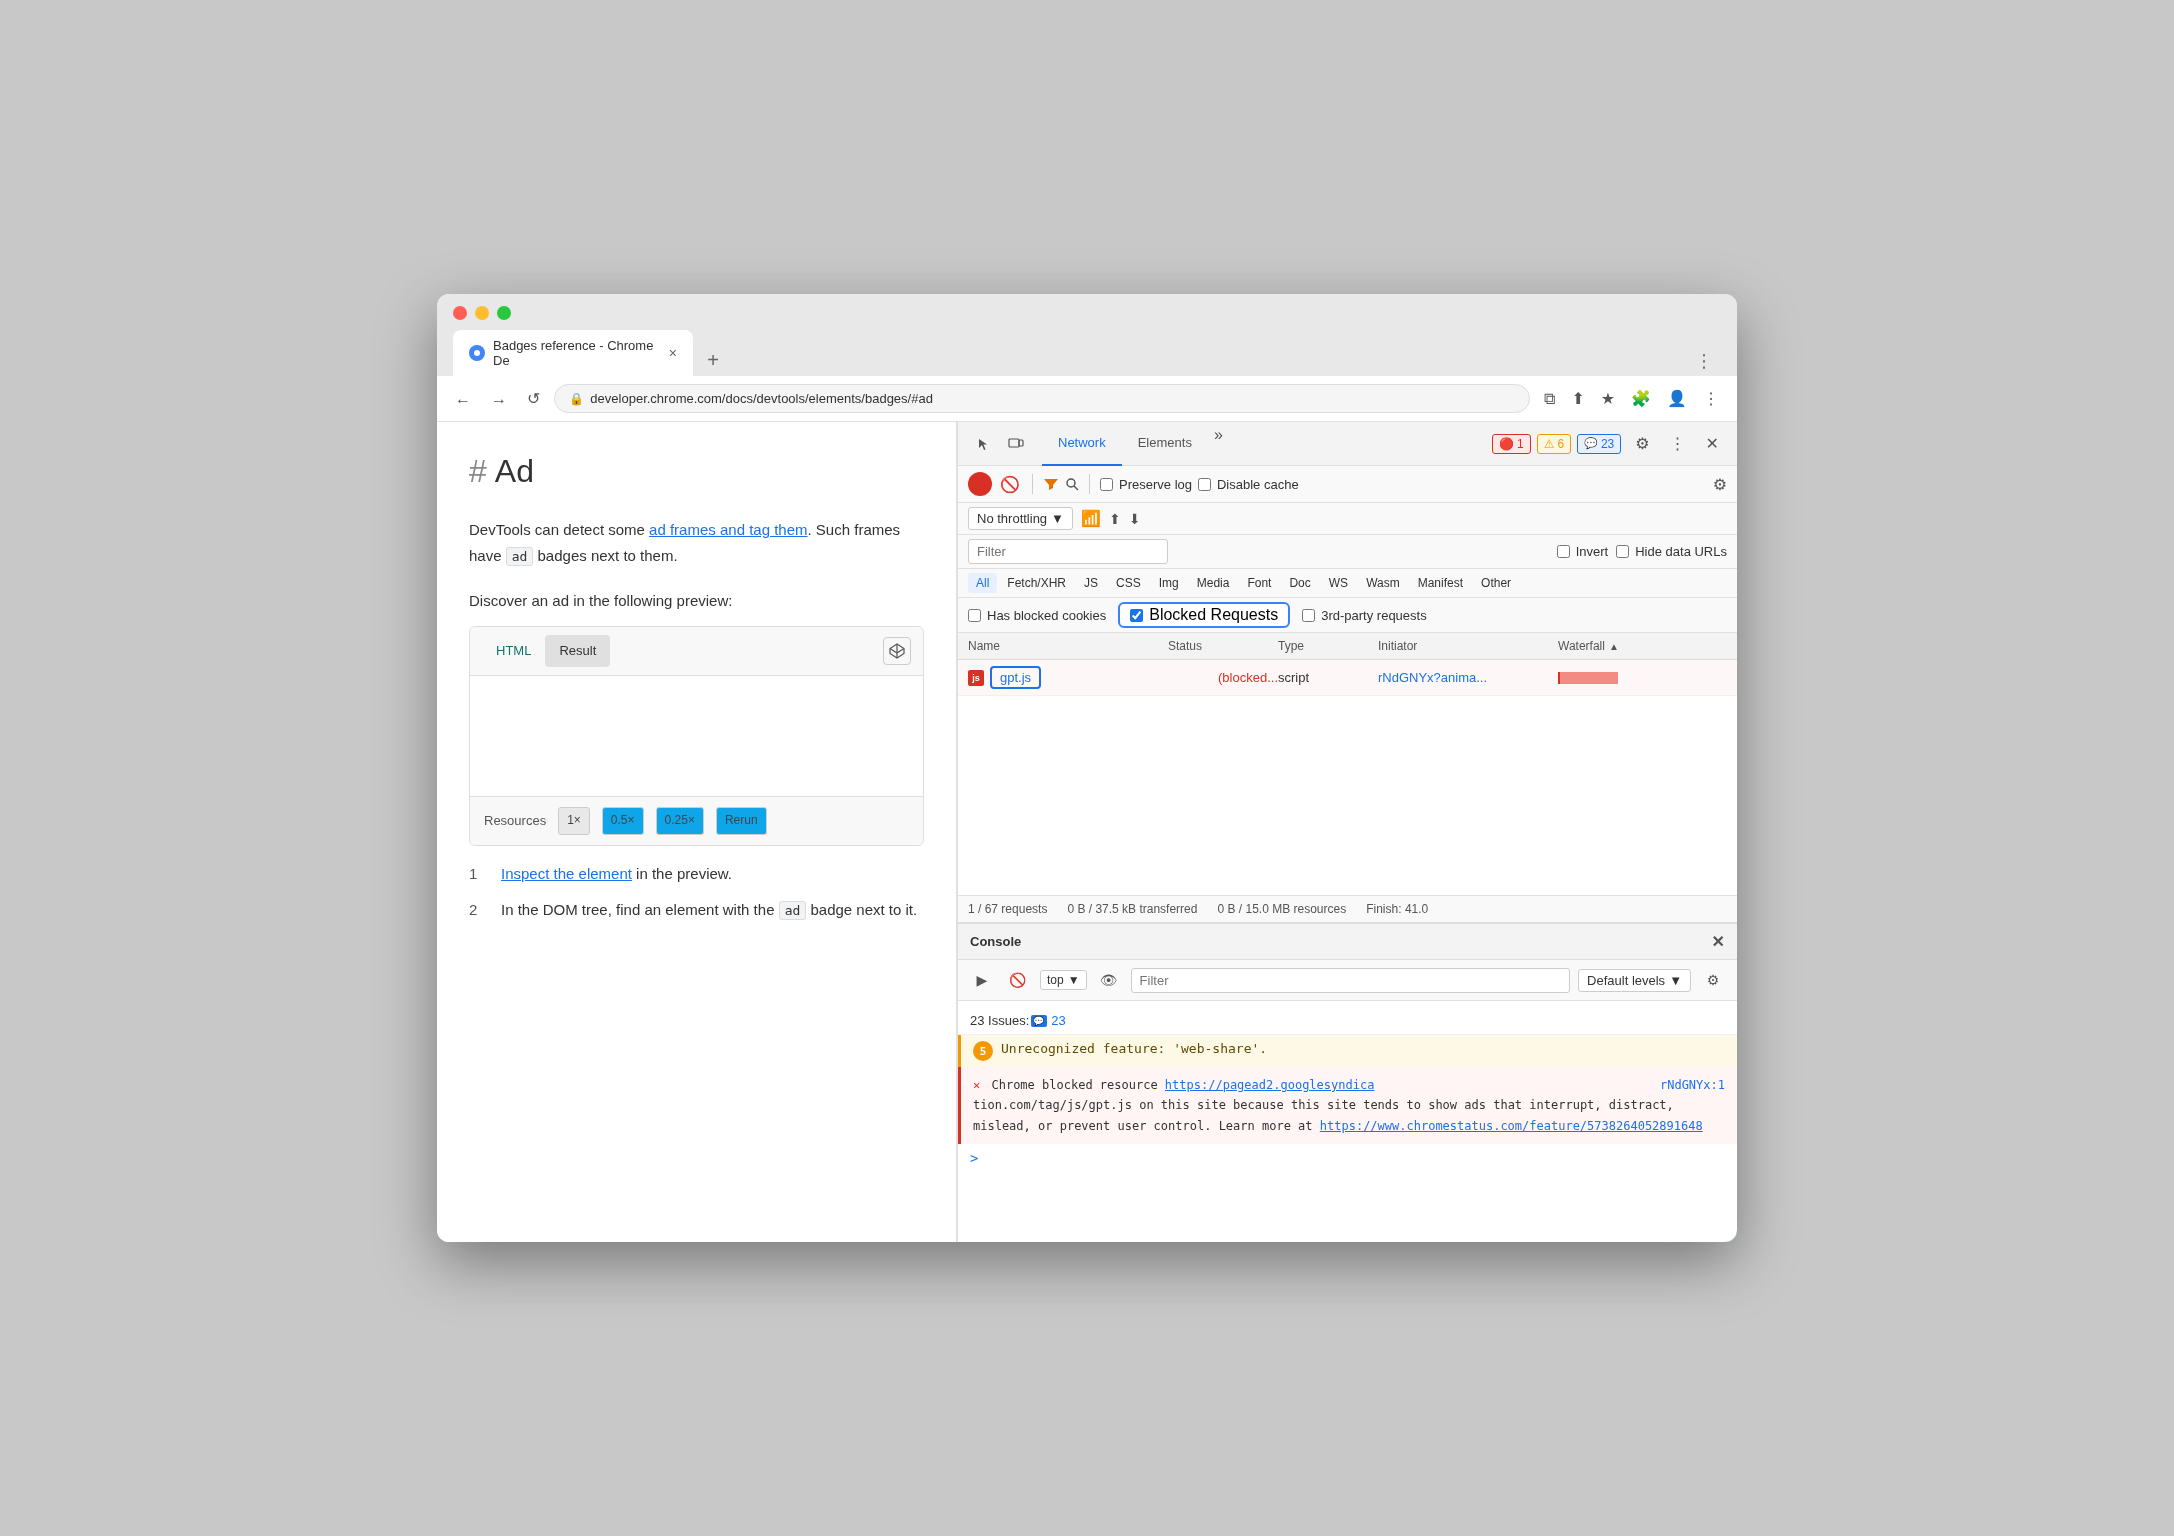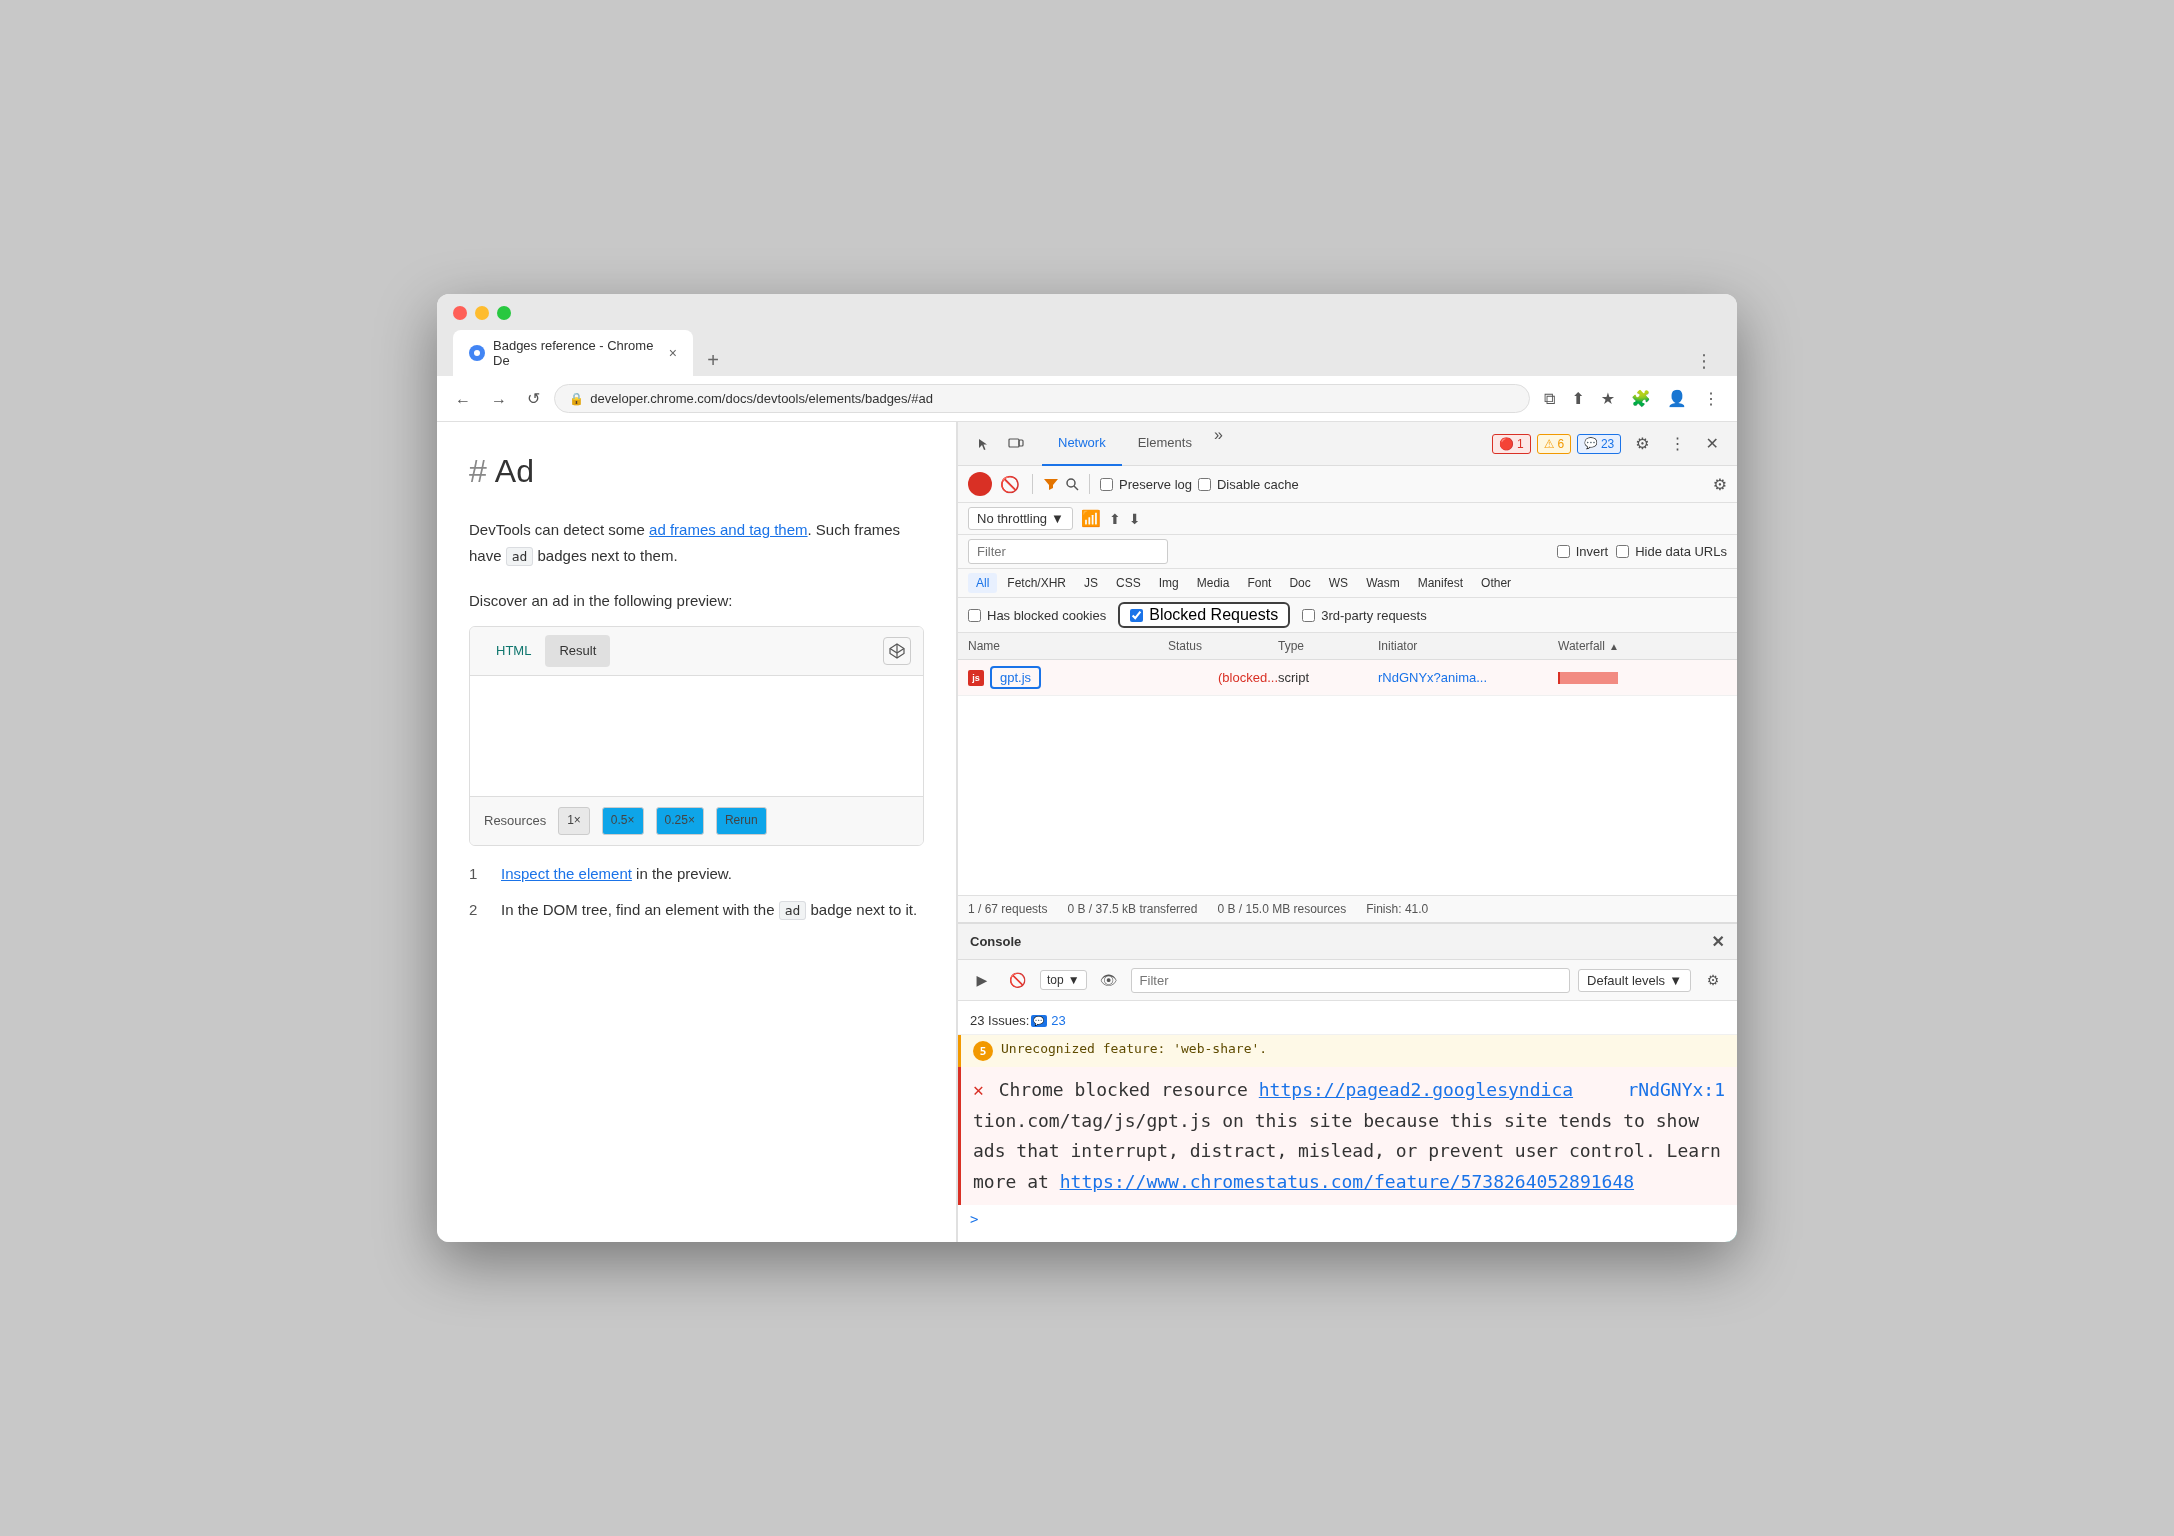--- a/index.html
+++ b/index.html
@@ -493,21 +493,21 @@
       background: #f9f9f9;
     }
     .blocked-checkbox-wrap {
       display: flex;
       align-items: center;
       gap: 6px;
       font-size: 13px;
       color: #333;
     }
     .blocked-requests-highlight {
-      border: 2px solid #404040;
+      border: 2px solid #3b82f6;
       border-radius: 6px;
       padding: 2px 10px;
       display: flex;
       align-items: center;
       gap: 6px;
       background: #fff;
     }
     .blocked-cb { accent-color: #1a73e8; }
     
     .network-table {
@@ -716,21 +716,21 @@
       align-items: center;
       justify-content: center;
       font-size: 11px;
       font-weight: bold;
       flex-shrink: 0;
     }
     .console-error {
       padding: 8px 12px;
       background: #fff5f5;
       border-left: 3px solid #d93025;
-      font-size: 18px;
+      font-size: 12px;
       font-family: monospace;
       color: #333;
       line-height: 1.7;
     }
     .error-icon {
       color: #d93025;
       margin-right: 4px;
     }
     .console-error a, .console-error .err-link {
       color: #1a73e8;

